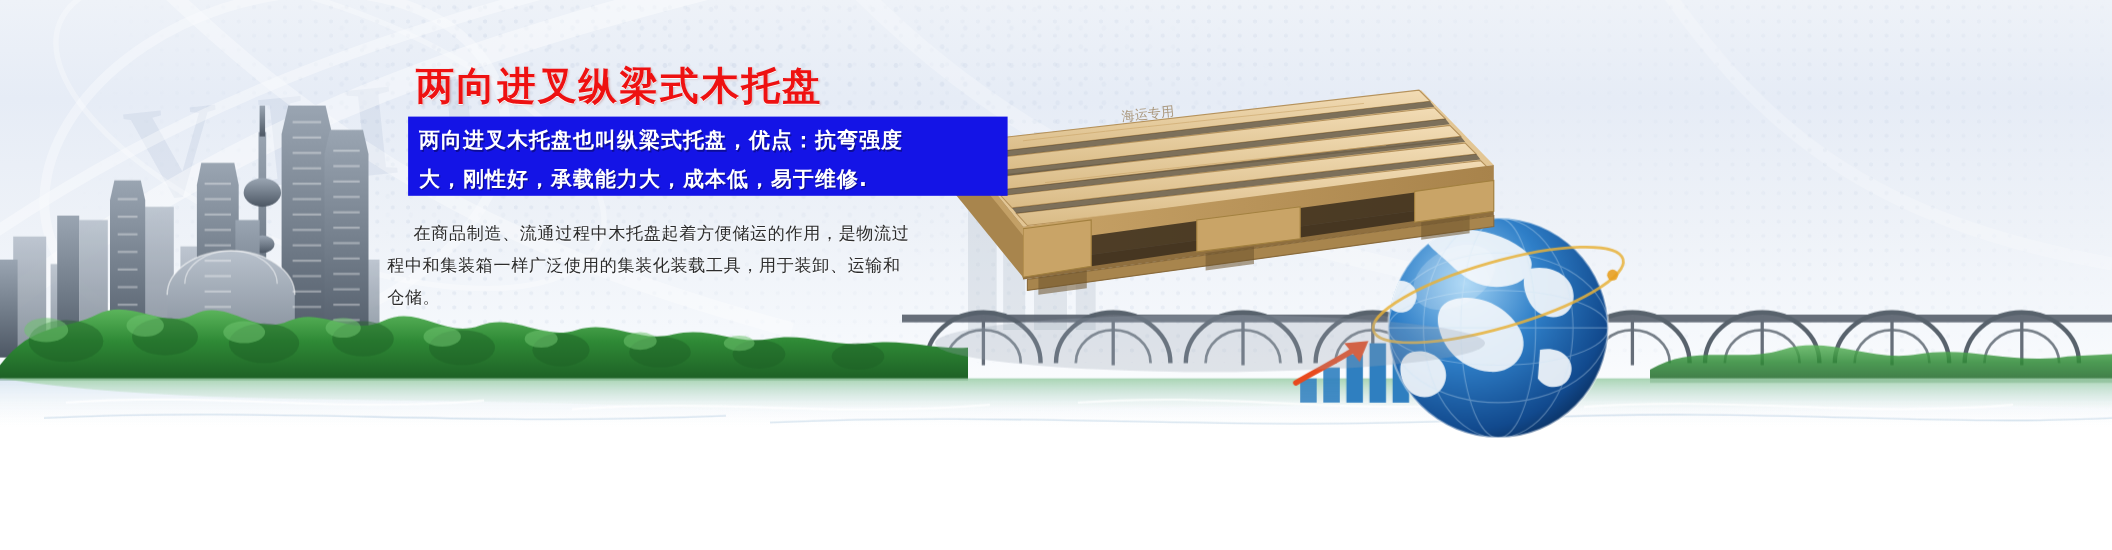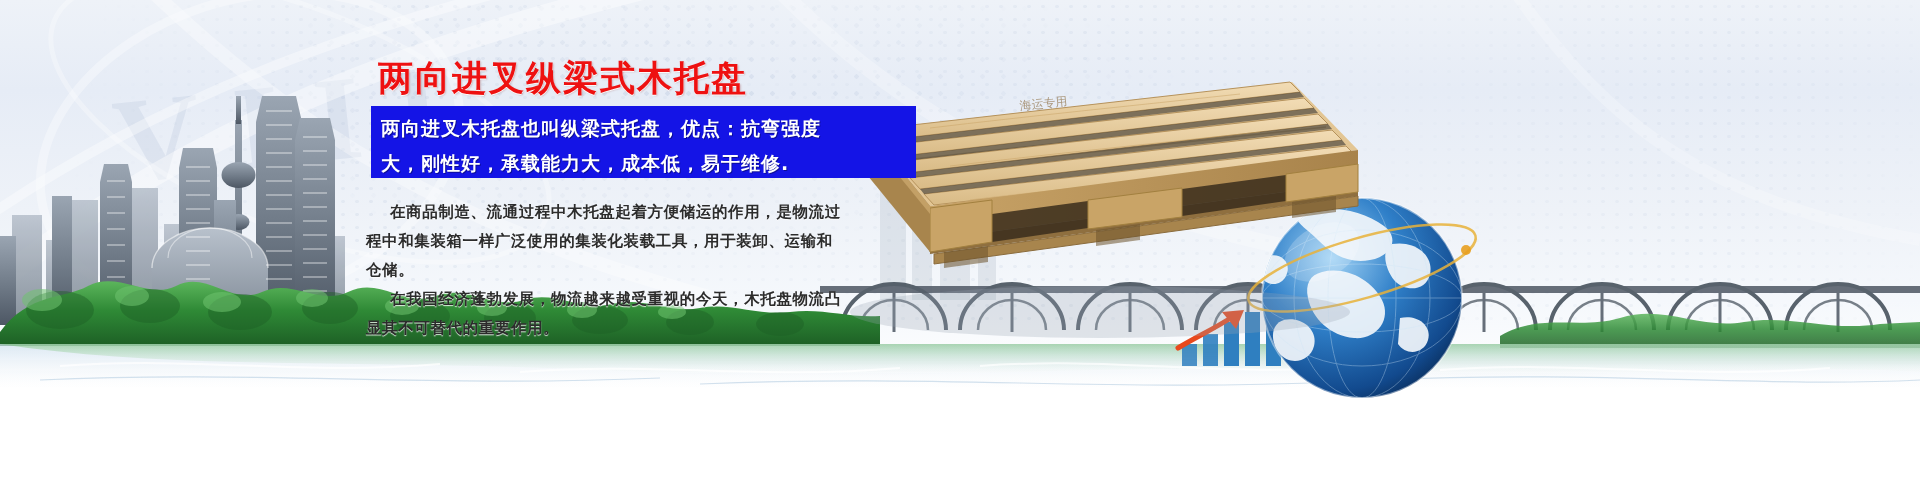--- a/index.html
+++ b/index.html
@@ -51,22 +51,22 @@
     background:#1414e6;box-sizing:border-box;padding:5px 10px 0 10px;
   }
   #highlight .hl-line{
     color:#ffffff;font-size:19px;font-weight:700;line-height:35px;
     letter-spacing:1px;white-space:nowrap;
     text-shadow:1px 1px 0 rgba(0,0,0,.35);
   }
 
   
   #body-text{
-    position:absolute;left:366px;top:198px;width:480px;
-    color:#2c2c2c;font-size:15.5px;line-height:29px;font-weight:700;
+    position:absolute;left:352px;top:198px;width:480px;
+    color:#2c2c2c;font-size:15.5px;line-height:29px;font-weight:400;
     letter-spacing:.6px;text-indent:24px;
     text-shadow:0 1px 1px rgba(255,255,255,.85);
   }
   #body-text p{margin:0;}
 </style>
 </head>
 <body>
 
 <div id="banner">
 
@@ -429,16 +429,15 @@
 
   <div id="title">两向进叉纵梁式木托盘</div>
 
   <div id="highlight">
     <div class="hl-line">两向进叉木托盘也叫纵梁式托盘，优点：抗弯强度</div>
     <div class="hl-line">大，刚性好，承载能力大，成本低，易于维修.</div>
   </div>
 
   <div id="body-text">
     <p>在商品制造、流通过程中木托盘起着方便储运的作用，是物流过程中和集装箱一样广泛使用的集装化装载工具，用于装卸、运输和仓储。</p>
-    <p>在我国经济蓬勃发展，物流越来越受重视的今天，木托盘物流凸显其不可替代的重要作用。</p>
   </div>
 
 </div>
 
 </body></html>

